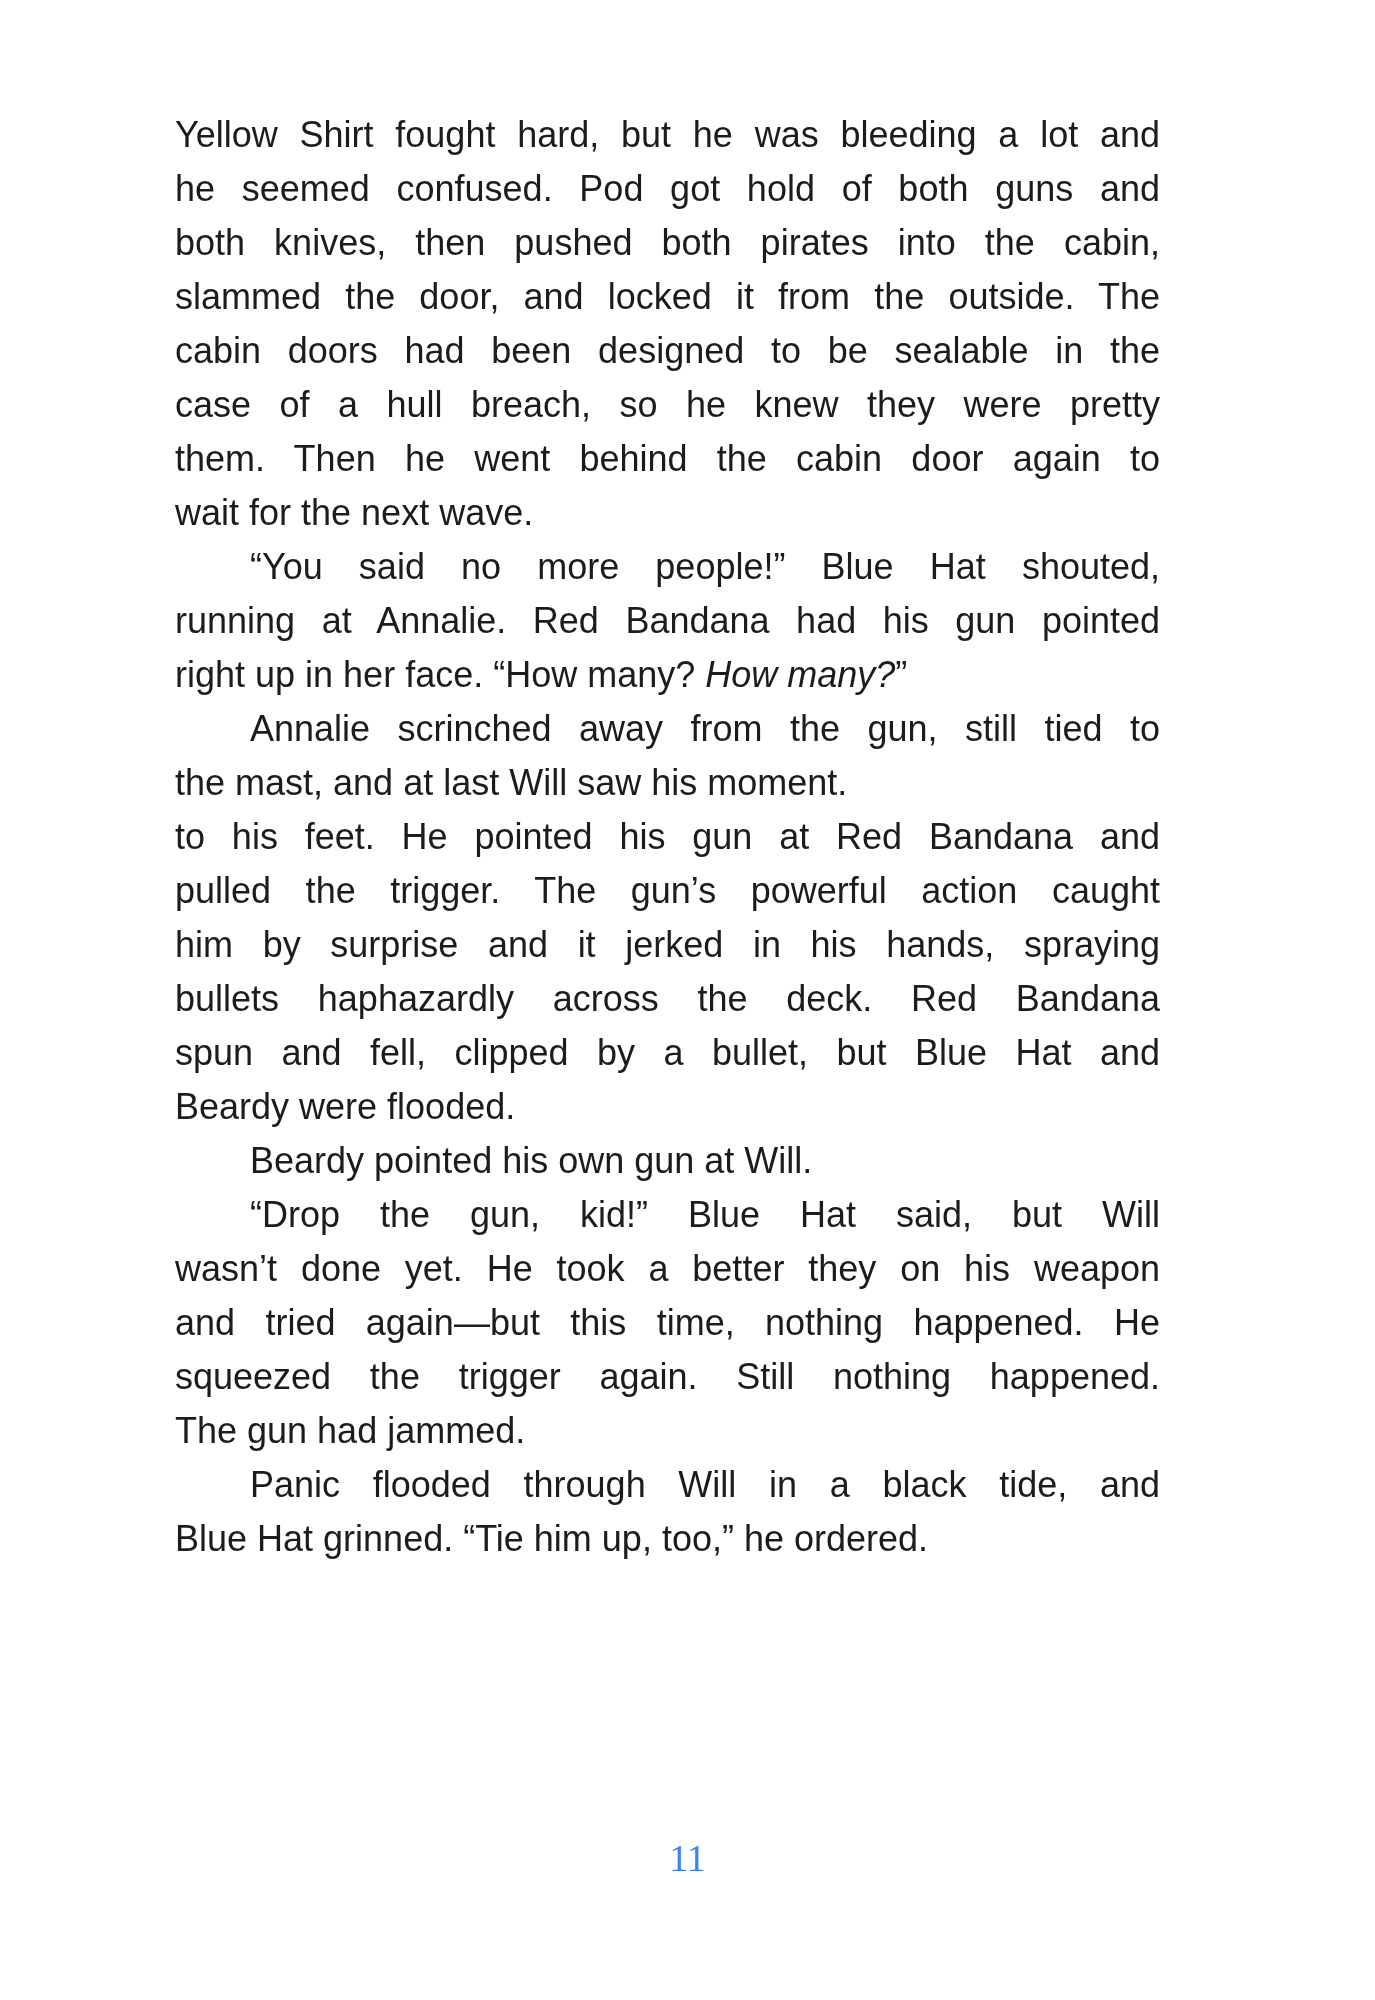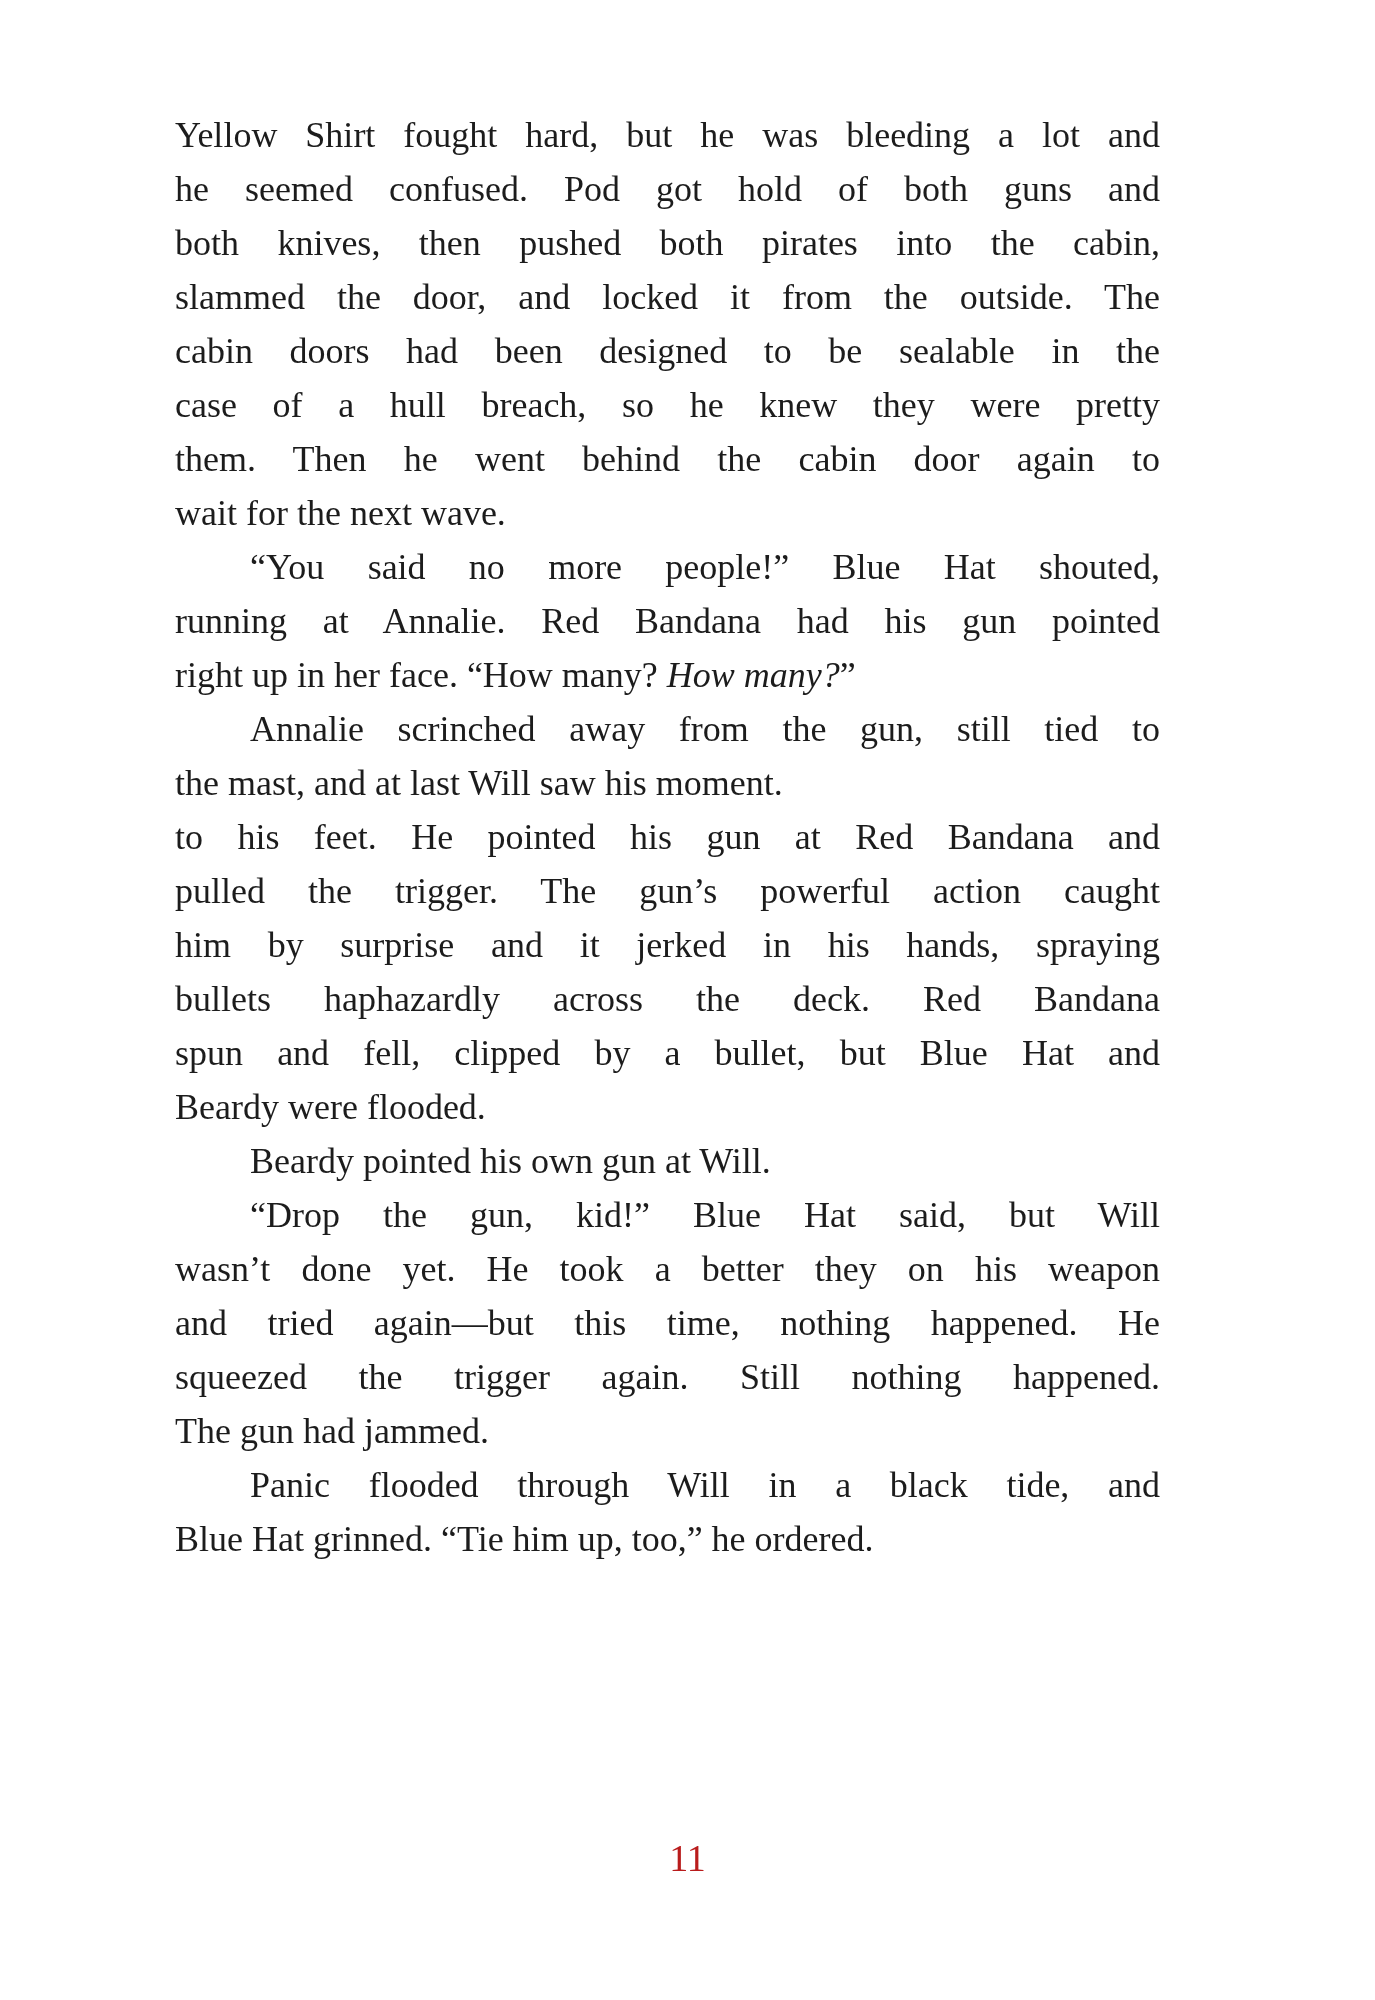--- a/index.html
+++ b/index.html
@@ -12,21 +12,21 @@
     width: 1375px;
     height: 2000px;
     background: #ffffff;
     overflow: hidden;
   }
   .text-block {
     position: absolute;
     left: 175px;
     top: 108px;
     width: 985px;
-    font-family: Liberation Serif, serif;
+    font-family: Liberation Sans, sans-serif;
     font-size: 36px;
     line-height: 54px;
     color: #1c1c1c;
   }
   .paragraph { margin: 0; padding: 0; }
   .line {
     height: 54px;
     text-align: justify;
     text-align-last: justify;
   }
@@ -38,21 +38,21 @@
   }
   .folio {
     position: absolute;
     left: 0;
     right: 0;
     top: 1836px;
     text-align: center;
     font-family: "Liberation Serif", serif;
     font-size: 38px;
     line-height: 44px;
-    color: #b91c1c;
+    color: #3b82f6;
   }
 </style>
 </head>
 <body>
 
 <div class="page">
   <div class="text-block">
       <div class="paragraph">
         <div class="line">Yellow Shirt fought hard, but he was bleeding a lot and</div>
         <div class="line">he seemed confused. Pod got hold of both guns and</div>

